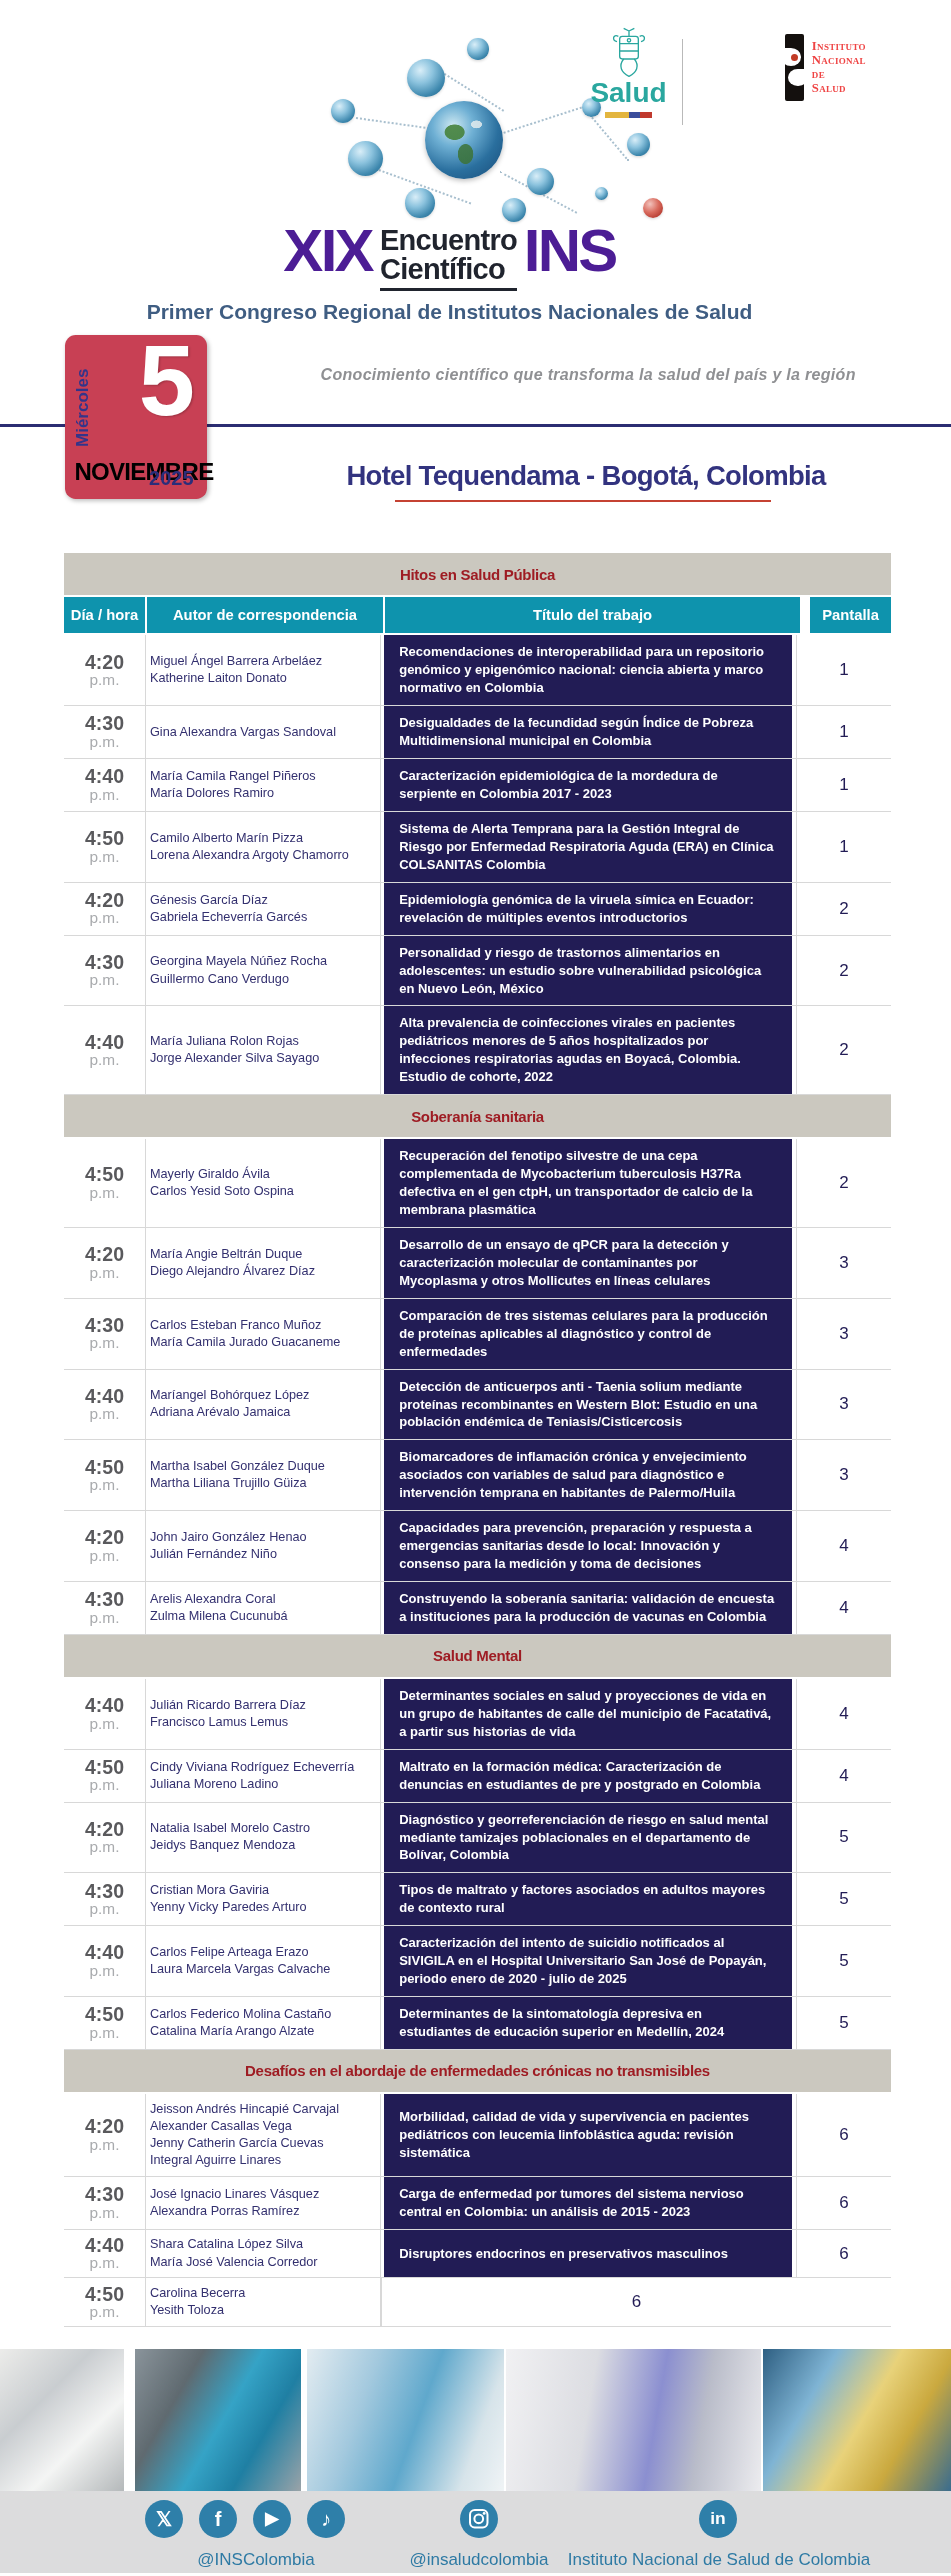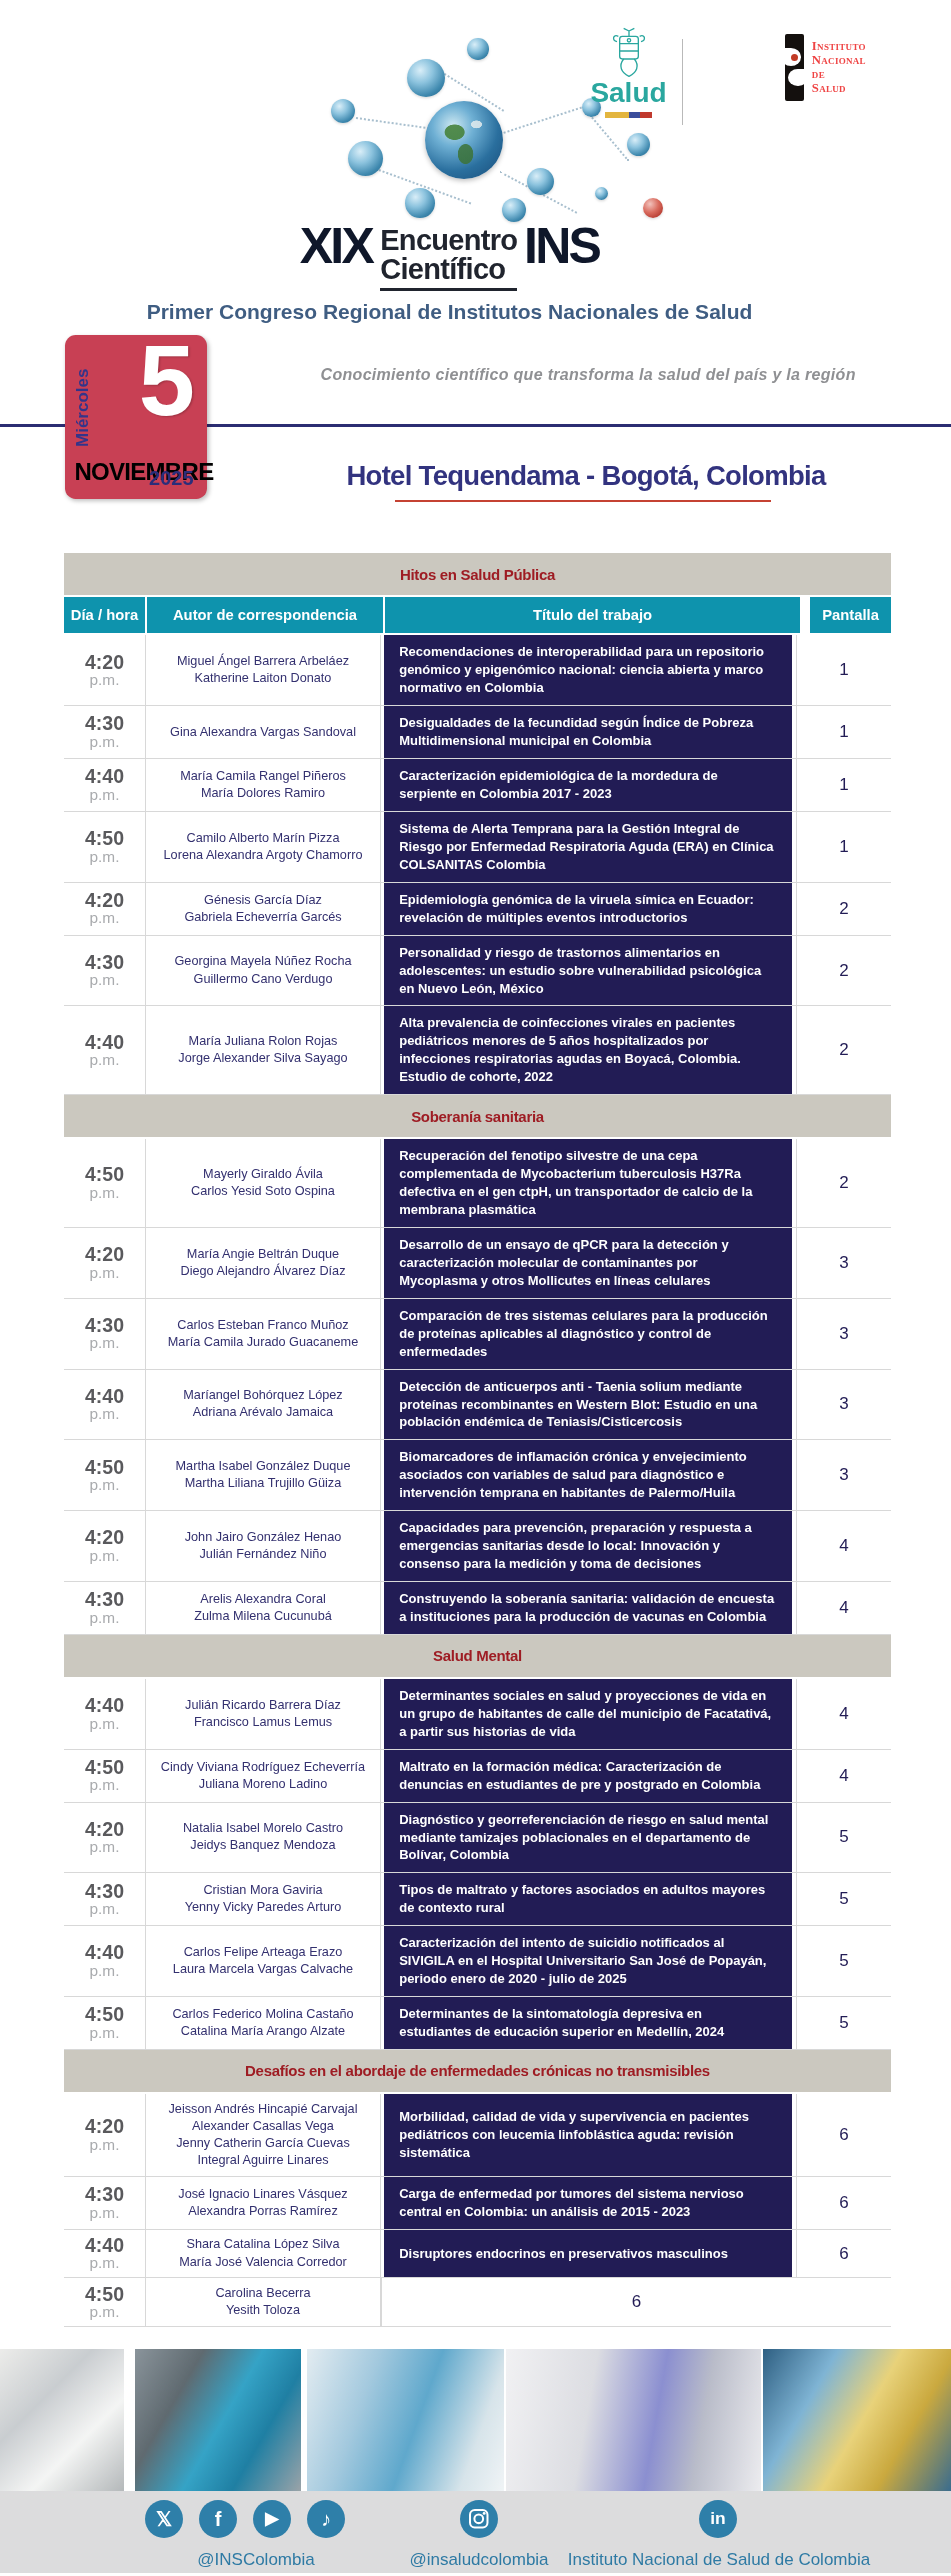--- a/index.html
+++ b/index.html
@@ -33,21 +33,21 @@
   .logo-divider{position:absolute; right:187px; top:12px; width:1.3px; height:86px; background:#b9b9b9;}
   .ins-logo{position:absolute; right:0; top:6.7px; display:flex; align-items:center;}
   .ins-mark{position:relative; width:23px; height:67px; background:#14100e; border-radius:2px; margin-right:8px;}
   .ins-mark .c1{position:absolute; left:-4px; top:14.8px; width:20px; height:17.4px; background:#fff; border-radius:0 50% 50% 50%;}
   .ins-mark .c2{position:absolute; right:-4px; bottom:14.8px; width:20px; height:17.4px; background:#fff; border-radius:50% 0 50% 50%;}
   .ins-mark .dot{position:absolute; left:6px; top:20px; width:7.4px; height:7.4px; background:#c23b26; border-radius:50%;}
   .ins-text{font-variant:small-caps; font-family:Liberation Serif, serif; font-weight:bold; color:#ef4444;
     font-size:12.7px; line-height:1.12; letter-spacing:0.3px;}
   
   .title-block{display:flex; justify-content:center; align-items:flex-start; margin-right:52px; height:68px;}
-  .t-roman, .t-ins{font-size:50px; font-weight:900; color:#0f172a; line-height:.92; letter-spacing:-2.7px;}
+  .t-roman, .t-ins{font-size:60px; font-weight:900; color:#4c1d95; line-height:.92; letter-spacing:-2.7px;}
   .t-mid{margin:2.7px 6.7px 0 8px; text-align:left; border-bottom:3.4px solid #20242e; padding-bottom:4.7px;}
   .t-mid div{font-size:29px; font-weight:800; color:#20242e; line-height:1.0; letter-spacing:-0.7px;}
   .subtitle{width:899px; text-align:center; font-size:21px; font-weight:bold; color:#3f5d82; margin-top:9.4px; height:27px;}
   
   .date-section{position:relative; height:209px;}
   .navy-line{position:absolute; left:0; right:0; top:97px; height:2.7px; background:#2b2d72;}
   .date-card{position:absolute; left:65px; top:8px; width:142px; height:164px; background:#c84054;
      border-radius:10.7px; box-shadow:1.3px 2px 4px rgba(0,0,0,.25);}
   .d-dayname{position:absolute; left:8px; top:19px; writing-mode:vertical-rl; transform:rotate(180deg);
      font-size:17px; font-weight:bold; color:#33348a; height:107px; text-align:center;}
@@ -67,21 +67,21 @@
   .col-header{display:flex; margin-bottom:2px;}
   .col-header .hc{background:#0e93ad; color:#fff; font-weight:bold; font-size:14.8px; height:36px;
      display:flex; align-items:center; justify-content:center; border-right:2px solid #fff;}
   .col-header .hc:last-child{border-right:none;margin-left:8px;}
   .hc.c1{width:81px;} .hc.c2{width:236px;} .hc.c3{width:415px;} .hc.c4{flex:1;}
   .prow{display:flex; background:#fff; border-bottom:1.3px solid #d8d8d8; align-items:stretch;}
   .cell-time{width:81px; display:flex; flex-direction:column; justify-content:center; align-items:center;
      border-right:1.3px solid #d8d8d8;}
   .cell-time .tt{font-size:19.5px; font-weight:bold; color:#59595c; line-height:1.05;}
   .cell-time .ap{font-size:15.4px; color:#a9abae; line-height:1.1;}
-  .cell-authors{width:235px; display:flex; flex-direction:column; justify-content:center; align-items:center;
+  .cell-authors{width:235px; display:flex; flex-direction:column; justify-content:center; align-items:flex-start;
      border-right:1.3px solid #d8d8d8; padding:6.7px 4px; box-sizing:border-box;}
   .cell-authors span{color:#33306f; font-size:12.7px; line-height:1.35; text-align:center;}
   .cell-title{width:408px; margin:0 3.4px; background:#221c55; color:#ffffff; display:flex; align-items:center;
      padding:8px 14.8px; box-sizing:border-box;}
   .cell-title span{font-size:13px; font-weight:bold; line-height:1.38;}
   .cell-screen{flex:1; display:flex; align-items:center; justify-content:center;
      border-left:1.3px solid #d8d8d8; color:#221c55; font-size:17px;}
   
   .photo-strip{margin-top:21.5px; height:142px; display:flex;}
   .photo{height:142px;}

